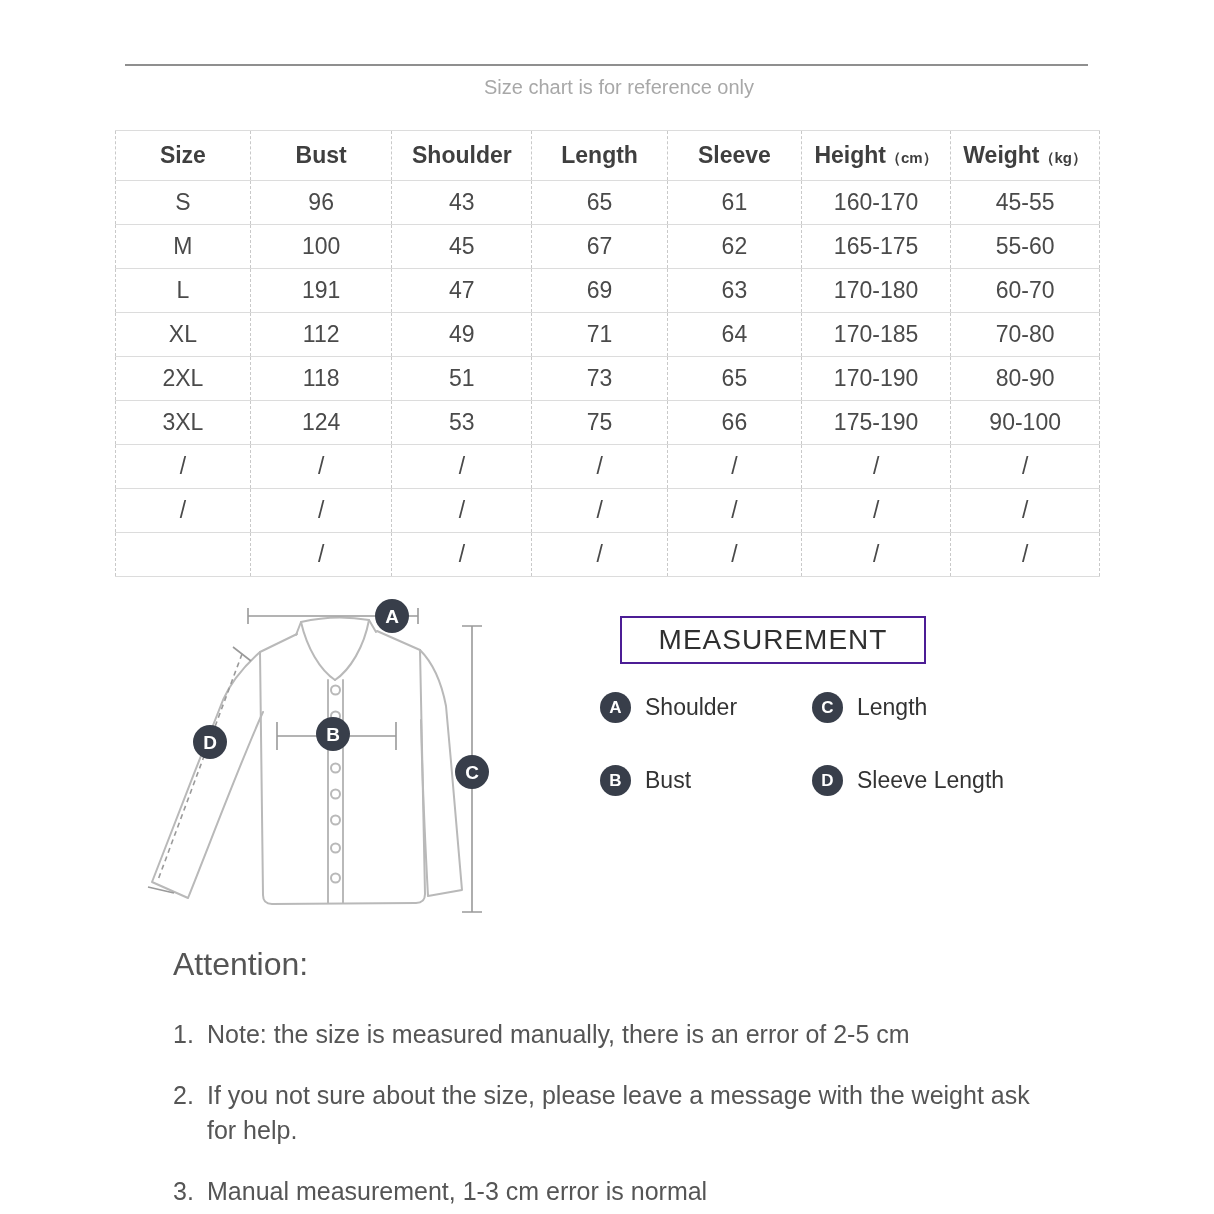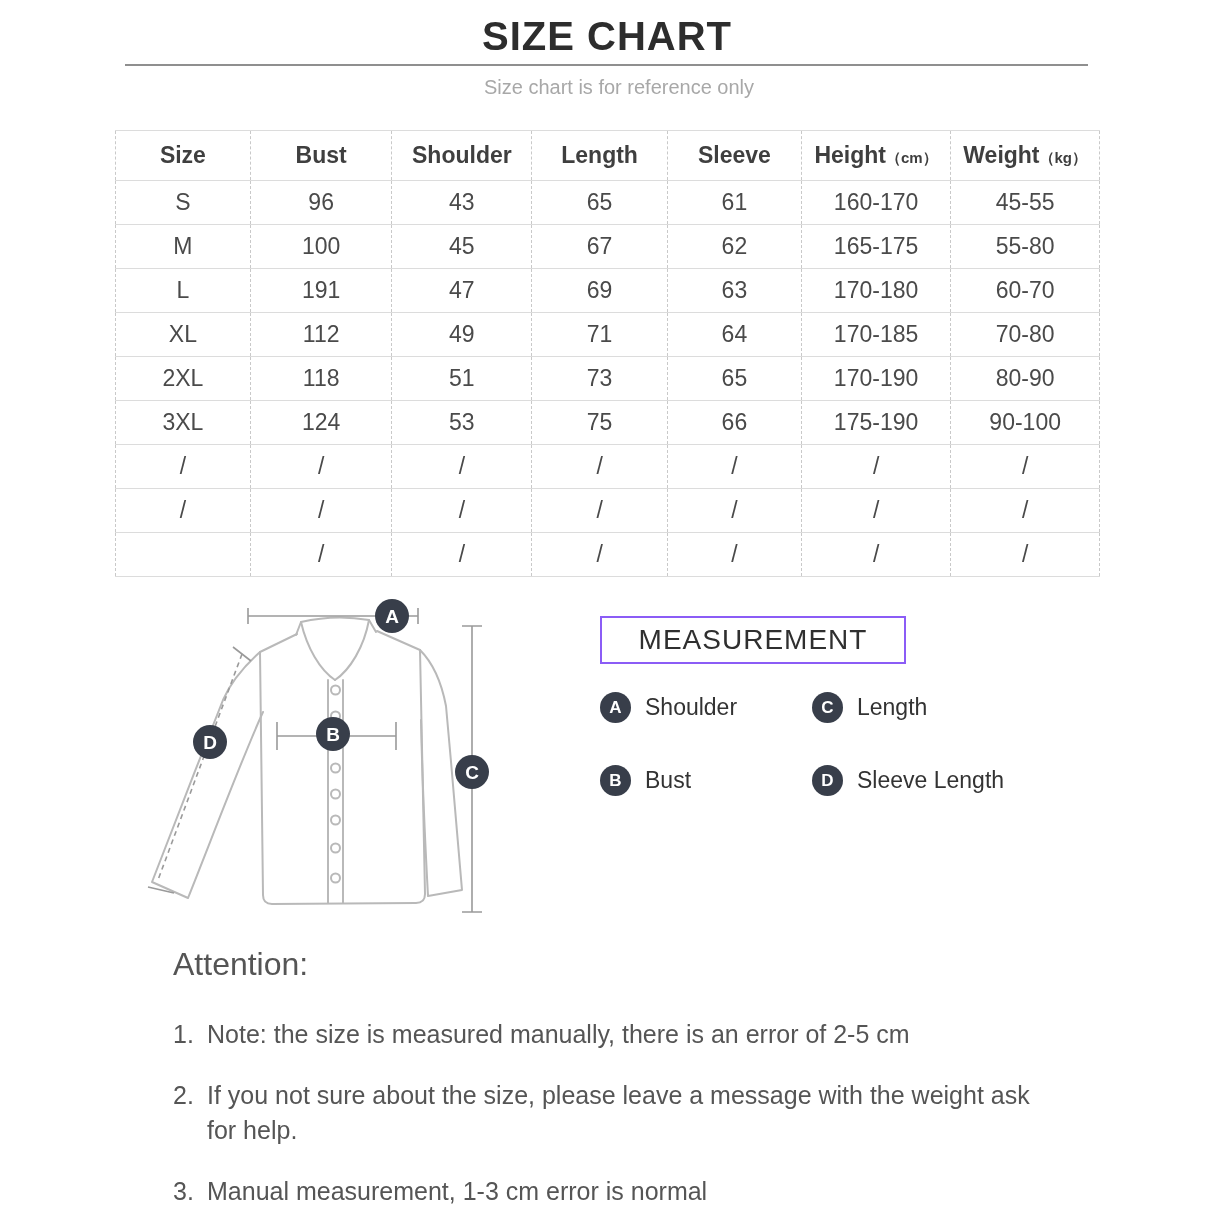--- a/index.html
+++ b/index.html
@@ -17,43 +17,40 @@
   table.size th, table.size td{
       border-left:1px dashed #c9c9c9;border-right:1px dashed #c9c9c9;
       border-top:1px solid #dcdcdc;border-bottom:1px solid #dcdcdc;
       text-align:center;vertical-align:middle;background:#fff;}
   table.size th{height:47px;font-size:23px;font-weight:700;color:#3f3f3f;}
   table.size td{height:41px;font-size:23px;font-weight:400;color:#4a4a4a;}
   table.size .unit{font-size:15px;font-weight:700;color:#3f3f3f;margin-top:20px;}
   
   .diagram{position:absolute;left:130px;top:590px;width:420px;height:350px;}
   .m-panel{position:absolute;left:600px;top:616px;width:480px;}
-  .m-box{width:302px;height:44px;border:2px solid #8b5cf6;display:flex;align-items:center;
-         justify-content:center;font-size:28px;font-weight:500;letter-spacing:1px;color:#2f2f2f;}
+  .m-box{width:302px;height:44px;border:2px solid #4c1d95;display:flex;align-items:center;
+         justify-content:center;font-size:28px;font-weight:500;letter-spacing:1px;color:#2f2f2f;margin-left:20px;}
   .legend{margin-top:28px;display:grid;grid-template-columns:212px 258px;row-gap:42px;}
   .legend-item{display:flex;align-items:center;gap:14px;font-size:23px;color:#333;}
   .badge{width:31px;height:31px;border-radius:50%;background:#383e4a;color:#fff;
          display:inline-flex;align-items:center;justify-content:center;
          font-size:17px;font-weight:700;flex:0 0 auto;}
   
   .attn{position:absolute;left:173px;top:946px;width:884px;}
   .attn h2{margin:0;font-size:32px;font-weight:400;color:#555;}
   .attn ol{list-style:none;margin:34px 0 0 0;padding:0;}
   .attn li{display:flex;font-size:25px;color:#555;line-height:1.42;margin-bottom:25px;}
   .attn .num{flex:0 0 34px;}
   .attn .txt{flex:1;}
 </style>
 </head>
 <body>
 
 <div class="page">
 
-  <div class="hdr">
-    <h1>SIZE CHART</h1>
-  </div>
   <div class="title-rule"></div>
   <p class="subtitle">Size chart is for reference only</p>
 
   <table class="size">
     <colgroup>
       <col style="width:13.7%">
         <col style="width:14.4%">
         <col style="width:14.2%">
       <col style="width:13.8%">
         <col style="width:13.6%">
@@ -81,21 +78,21 @@
           <td>160-170</td>
           <td>45-55</td>
         </tr>
         <tr>
           <td>M</td>
           <td>100</td>
           <td>45</td>
           <td>67</td>
           <td>62</td>
           <td>165-175</td>
-          <td>55-80</td>
+          <td>55-60</td>
         </tr>
         <tr>
           <td>L</td>
           <td>191</td>
           <td>47</td>
           <td>69</td>
           <td>63</td>
           <td>170-180</td>
           <td>60-70</td>
         </tr>

